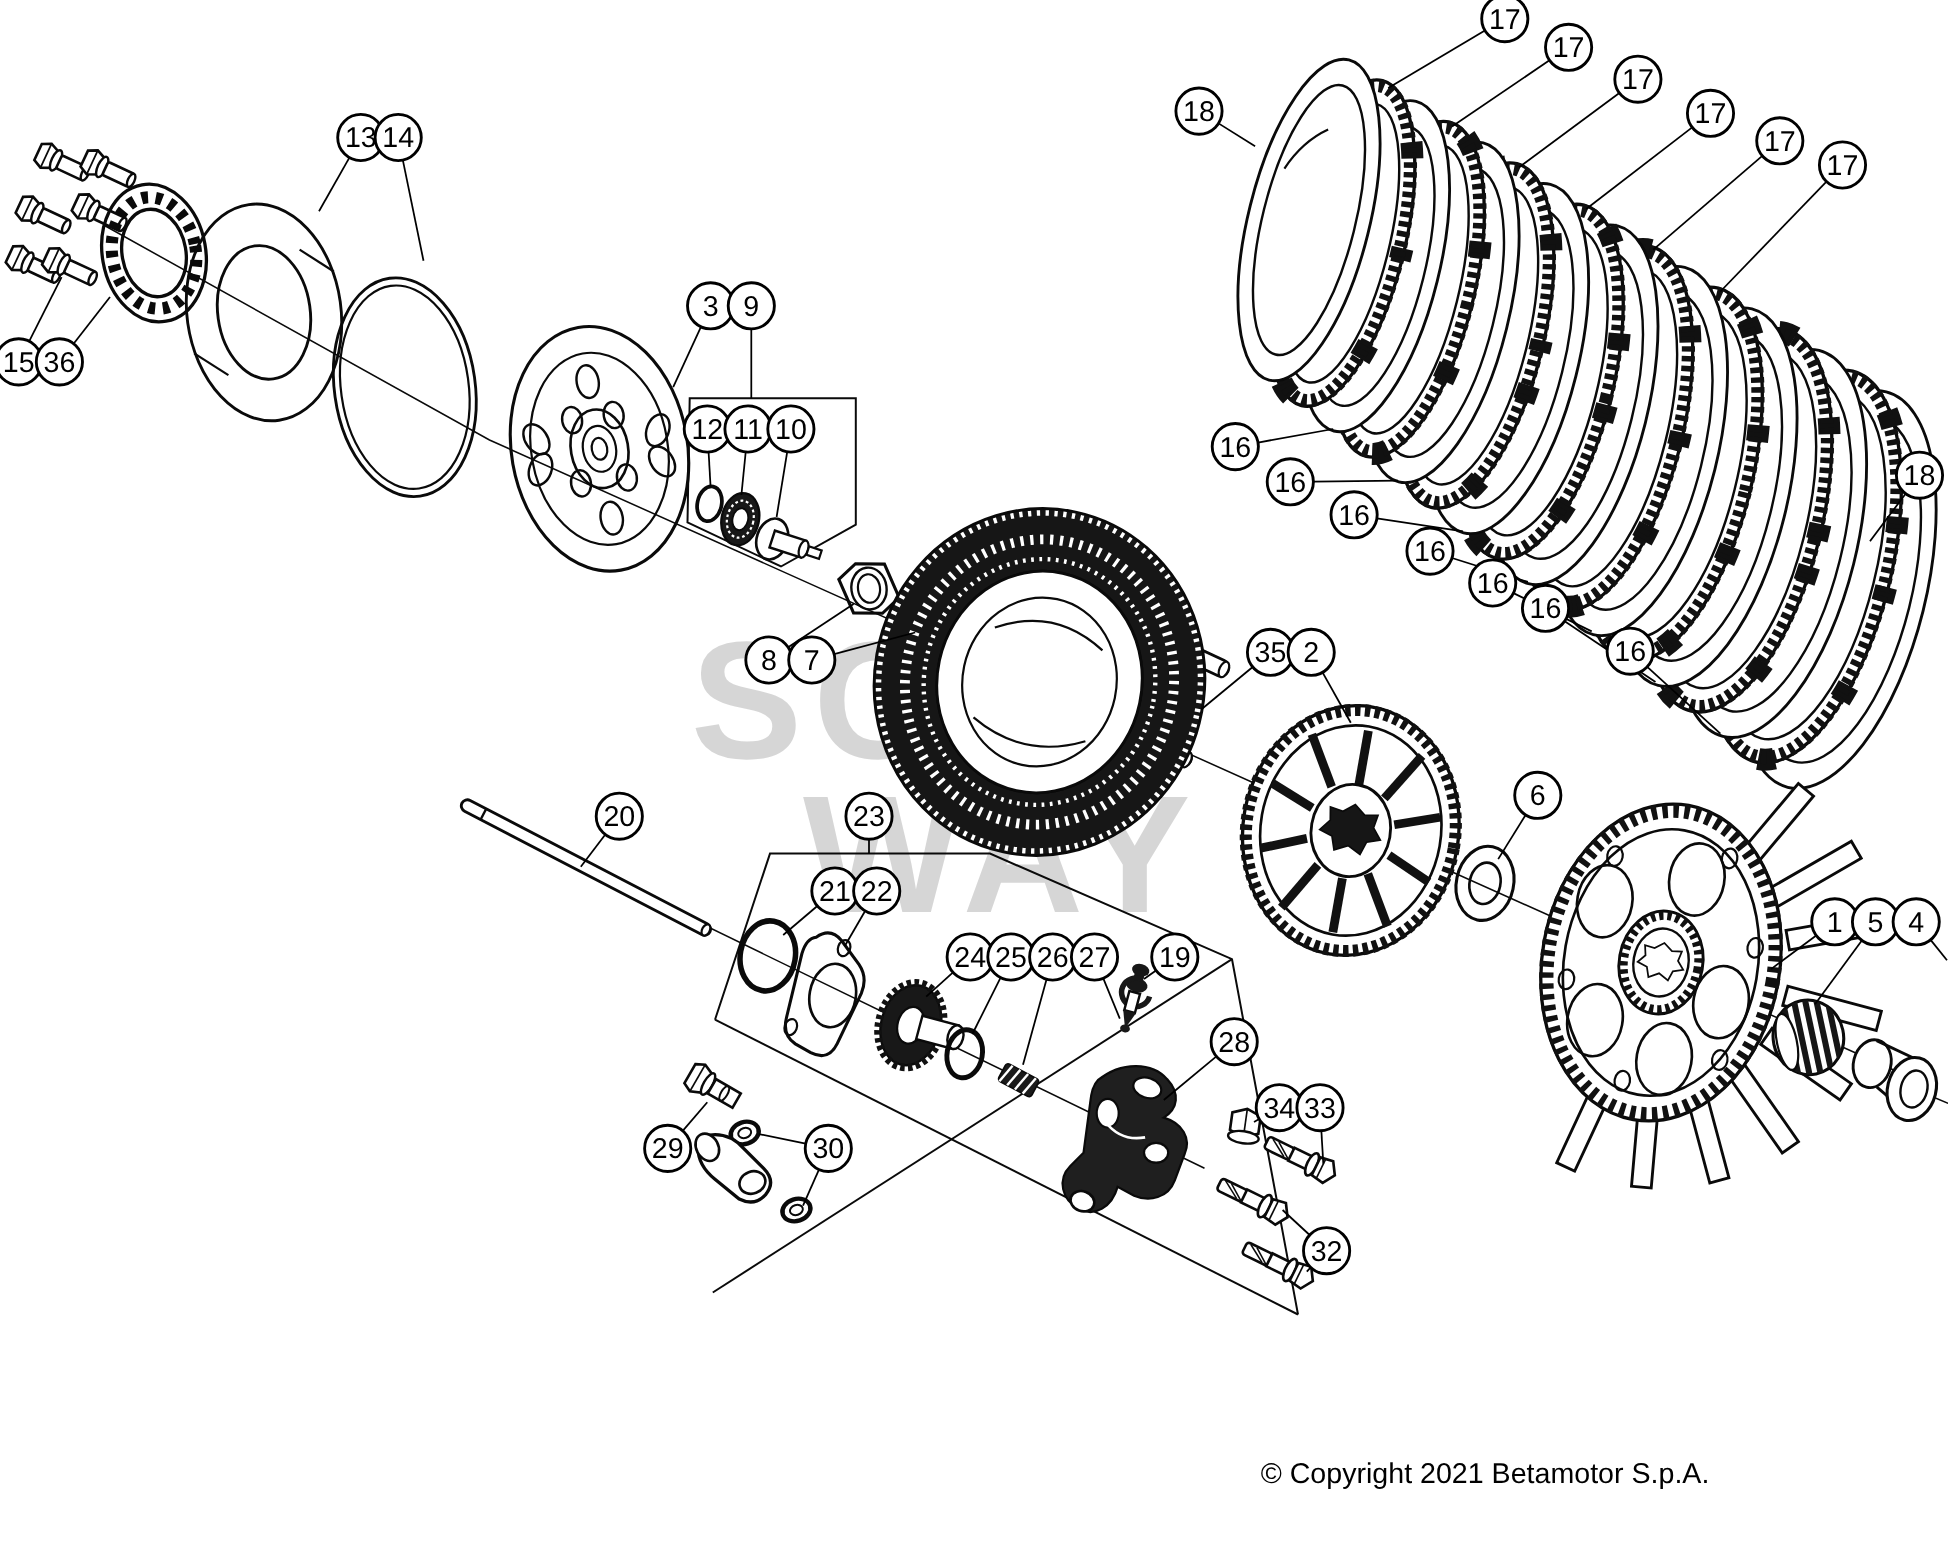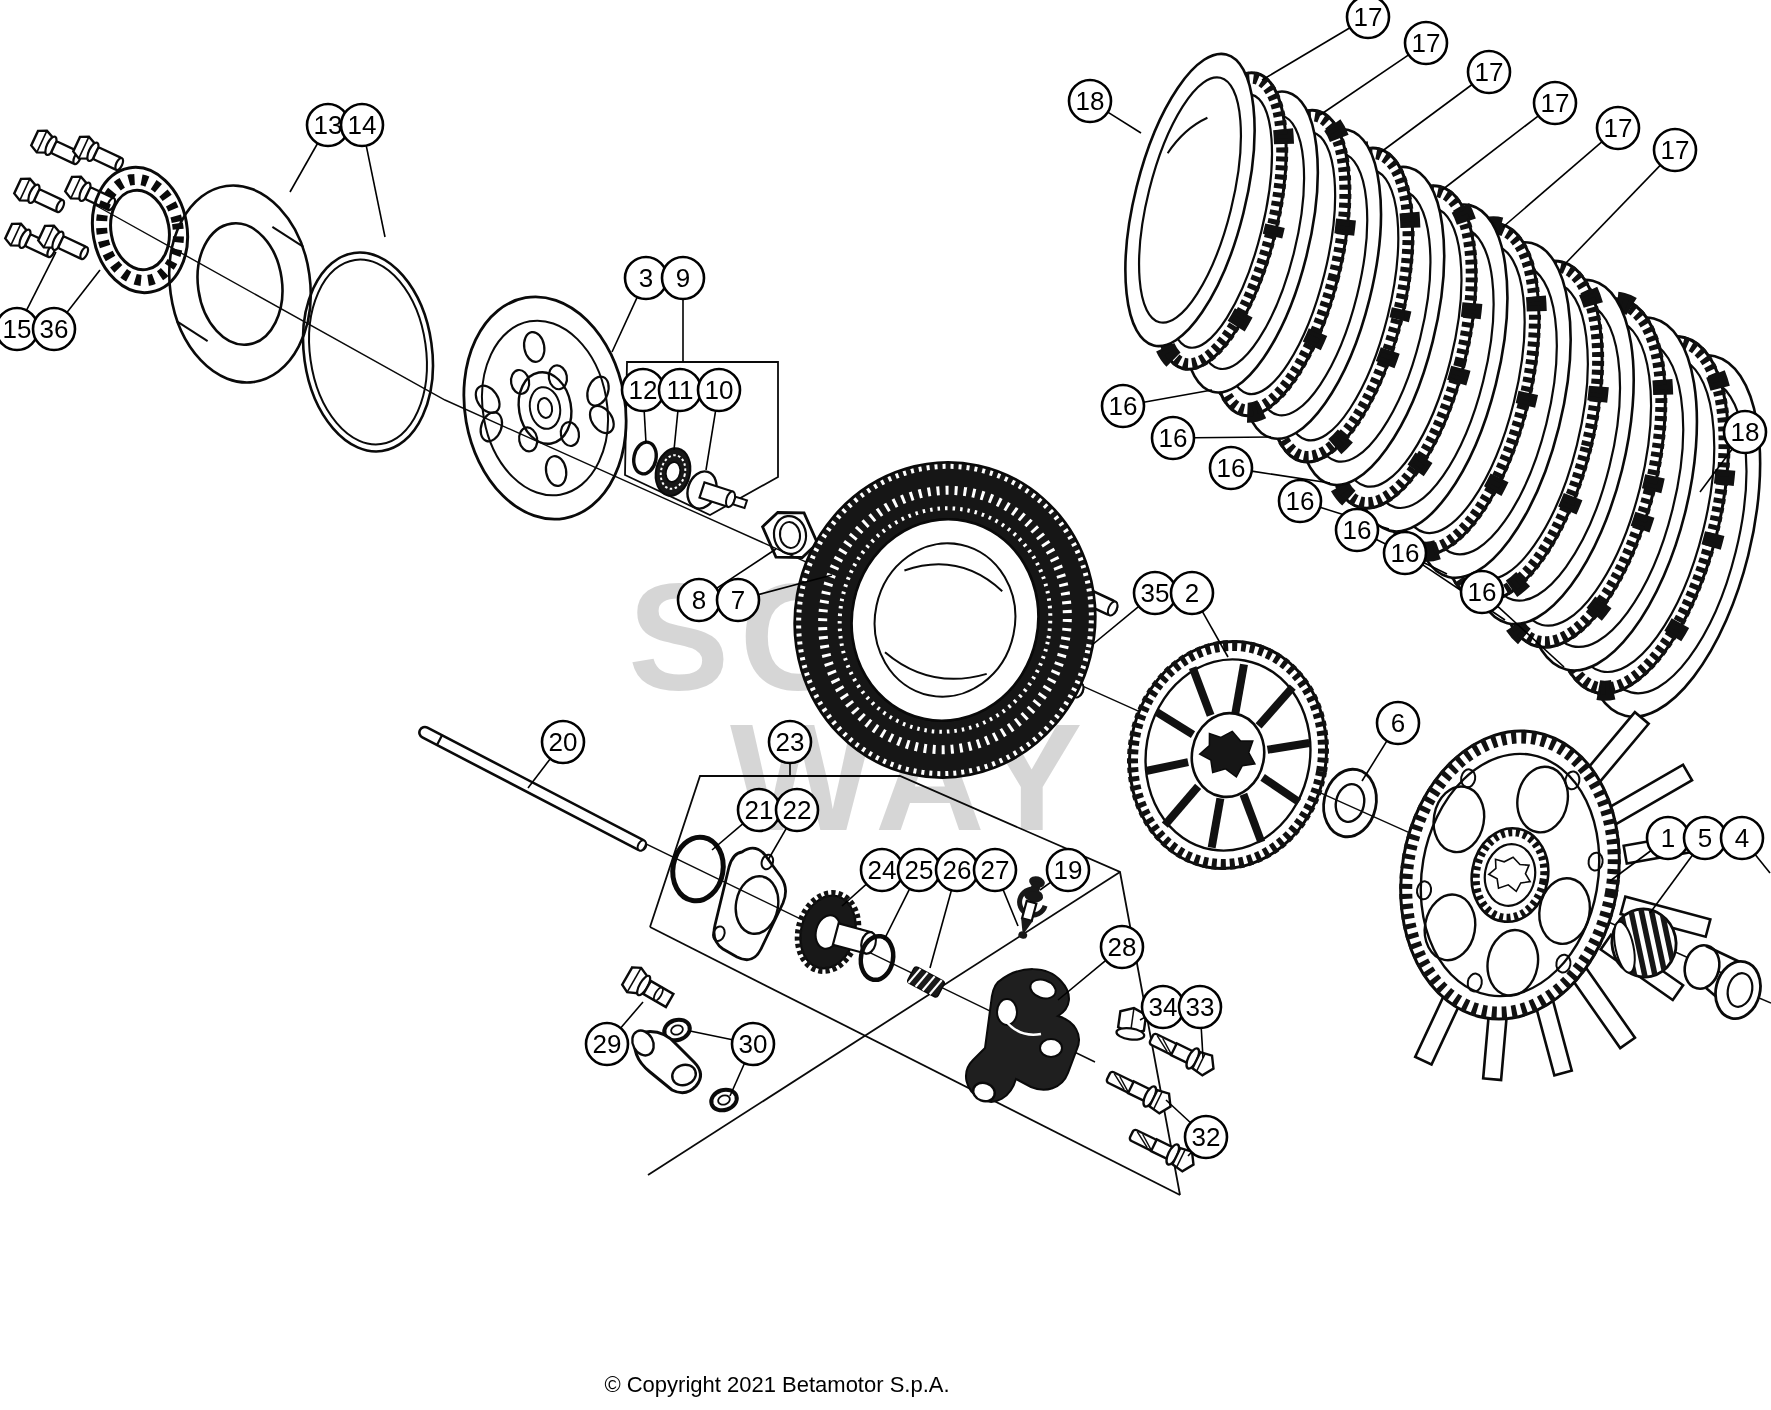--- a/index.html
+++ b/index.html
@@ -4,22 +4,22 @@
 <style>
   html,body{margin:0;padding:0;background:#888;}
   #stage{position:relative;width:1771px;height:1410px;background:#ffffff;overflow:hidden;
          font-family:"Liberation Sans",sans-serif;}
   #watermark{position:absolute;left:628px;top:568px;z-index:1;color:rgba(70,70,70,0.22);
              font-weight:bold;font-family:"Liberation Sans",sans-serif;line-height:0.92;
              letter-spacing:10px;user-select:none;}
   #watermark .wm1{font-size:152px;}
   #watermark .wm2{font-size:152px;margin-left:102px;}
   #drawing{position:absolute;left:0;top:0;z-index:2;}
-  #copyright{position:absolute;left:0;top:1372px;width:1554px;text-align:center;z-index:3;
-             font-size:22px;font-weight:500;color:#000;letter-spacing:0px;}
+  #copyright{position:absolute;left:0;top:1324px;width:1554px;text-align:right;z-index:3;
+             font-size:26px;font-weight:500;color:#000;letter-spacing:0px;}
   .callout-circle{fill:#fff;stroke:#000;stroke-width:2.6px;}
   .callout-num{font-family:"Liberation Sans",sans-serif;font-size:26px;fill:#000;
                text-anchor:middle;font-weight:500;}
   .leader{stroke:#000;stroke-width:1.6px;fill:none;}
   .ln{stroke:#0a0a0a;fill:none;}
 </style>
 </head>
 <body>
 
 <div id="stage">

